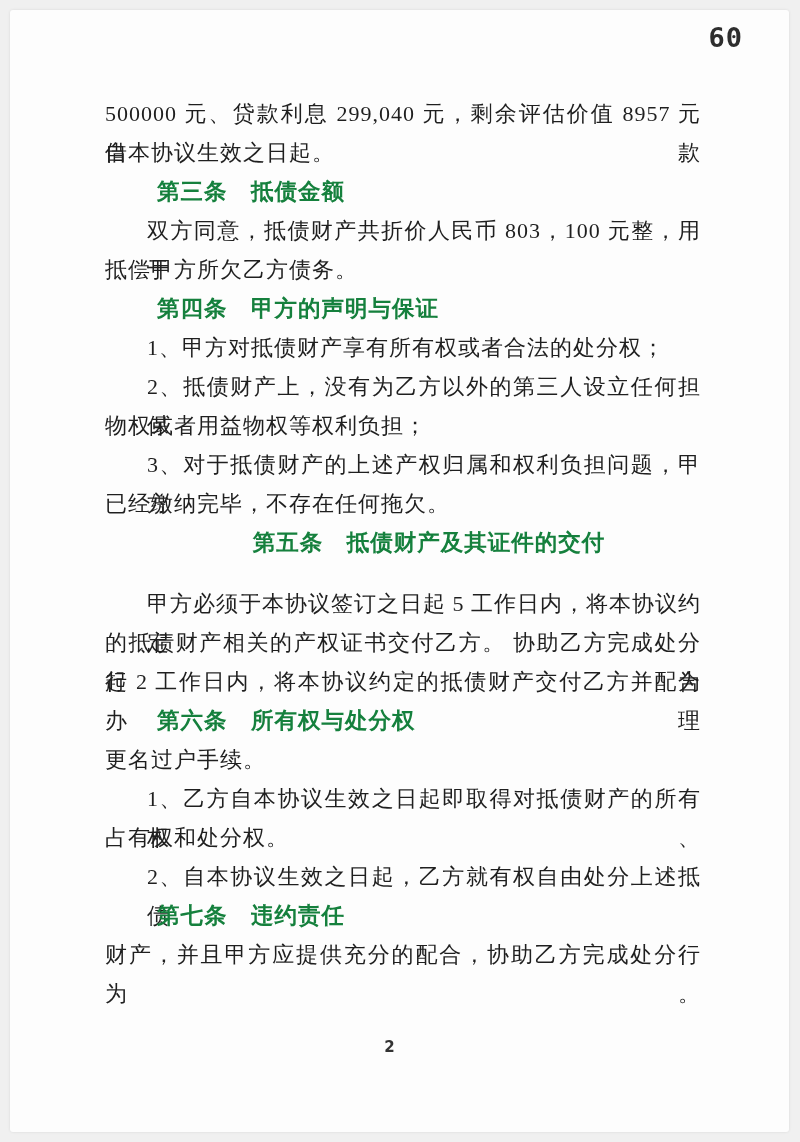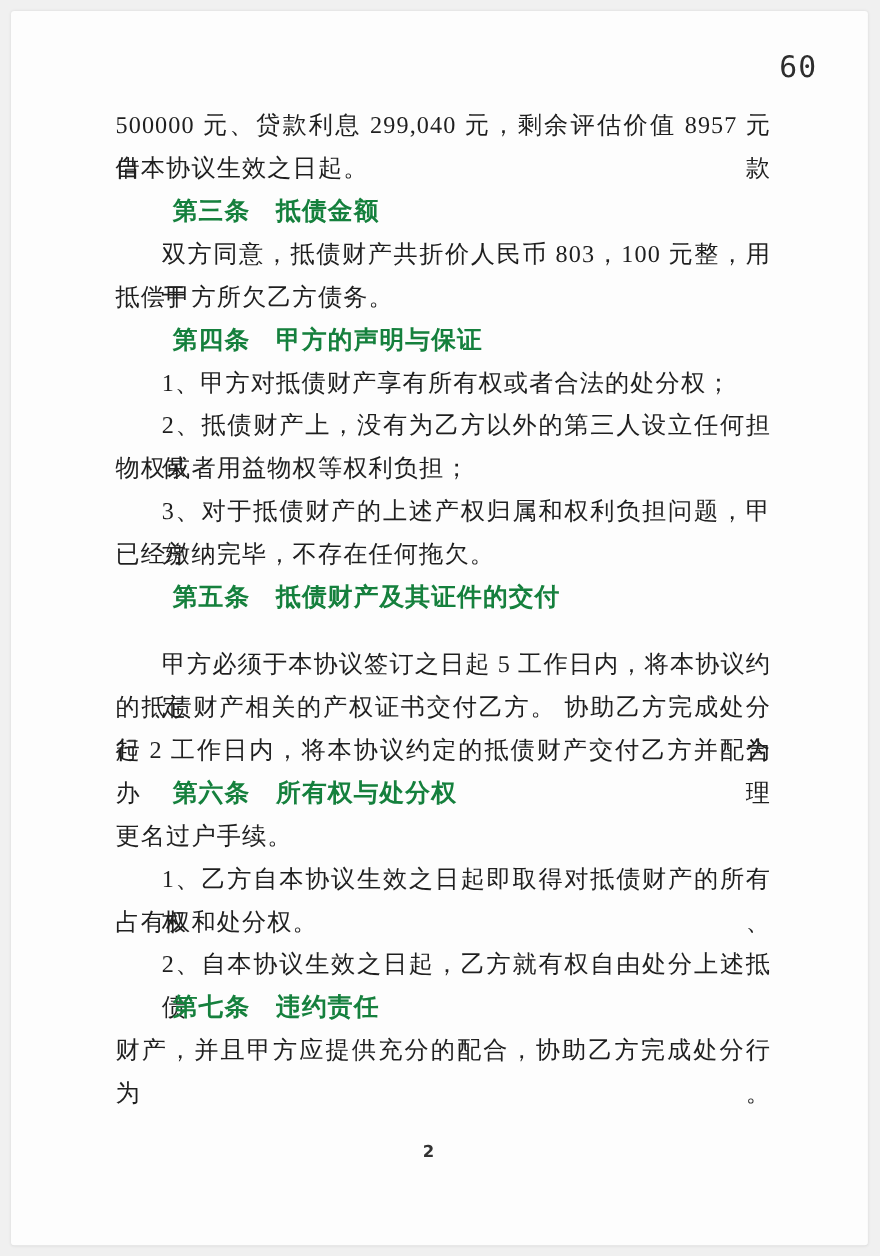--- a/index.html
+++ b/index.html
@@ -16,25 +16,25 @@
     left: 10px;
     top: 10px;
     width: 779px;
     height: 1122px;
     background: #fdfdfd;
     border-radius: 3px;
     box-shadow: 0 0 3px rgba(0,0,0,0.10);
   }
   .page-stamp {
     position: absolute;
-    top: 36px;
+    top: 12px;
     right: 46px;
     font-family: "DejaVu Sans Mono", monospace;
     font-size: 27px;
-    font-weight: 400;
+    font-weight: 700;
     color: #2e2e2e;
     letter-spacing: 1px;
   }
   .doc-body {
     position: absolute;
     left: 95px;
     top: 84px;
     width: 596px;
     color: #1f1f1f;
   }
@@ -82,21 +82,21 @@
       <div class="line body">自本协议生效之日起。</div>
       <div class="line heading" style="padding-left: 52px;">第三条　抵债金额</div>
       <div class="line body fill" style="padding-left: 42px;">双方同意，抵债财产共折价人民币 803，100 元整，用于</div>
       <div class="line body">抵偿甲方所欠乙方债务。</div>
       <div class="line heading" style="padding-left: 52px;">第四条　甲方的声明与保证</div>
       <div class="line body" style="padding-left: 42px;">1、甲方对抵债财产享有所有权或者合法的处分权；</div>
       <div class="line body fill" style="padding-left: 42px;">2、抵债财产上，没有为乙方以外的第三人设立任何担保</div>
       <div class="line body">物权或者用益物权等权利负担；</div>
       <div class="line body fill" style="padding-left: 42px;">3、对于抵债财产的上述产权归属和权利负担问题，甲方</div>
       <div class="line body">已经缴纳完毕，不存在任何拖欠。</div>
-      <div class="line heading" style="padding-left: 52px;">第五条　抵债财产及其证件的交付</div>
+      <div class="line heading" style="padding-left: 52px; text-align: center;">第五条　抵债财产及其证件的交付</div>
       <div class="line body fill" style="padding-left: 42px; margin-top: 22px;">甲方必须于本协议签订之日起 5 工作日内，将本协议约定</div>
       <div class="line body fill">的抵债财产相关的产权证书交付乙方。 协助乙方完成处分行为</div>
       <div class="line body fill">起 2 工作日内，将本协议约定的抵债财产交付乙方并配合办理</div>
       <div class="line heading" style="padding-left: 52px;">第六条　所有权与处分权</div>
       <div class="line body">更名过户手续。</div>
       <div class="line body fill" style="padding-left: 42px;">1、乙方自本协议生效之日起即取得对抵债财产的所有权、</div>
       <div class="line body">占有权和处分权。</div>
       <div class="line body fill" style="padding-left: 42px;">2、自本协议生效之日起，乙方就有权自由处分上述抵债</div>
       <div class="line heading" style="padding-left: 52px;">第七条　违约责任</div>
       <div class="line body fill">财产，并且甲方应提供充分的配合，协助乙方完成处分行为。</div>

